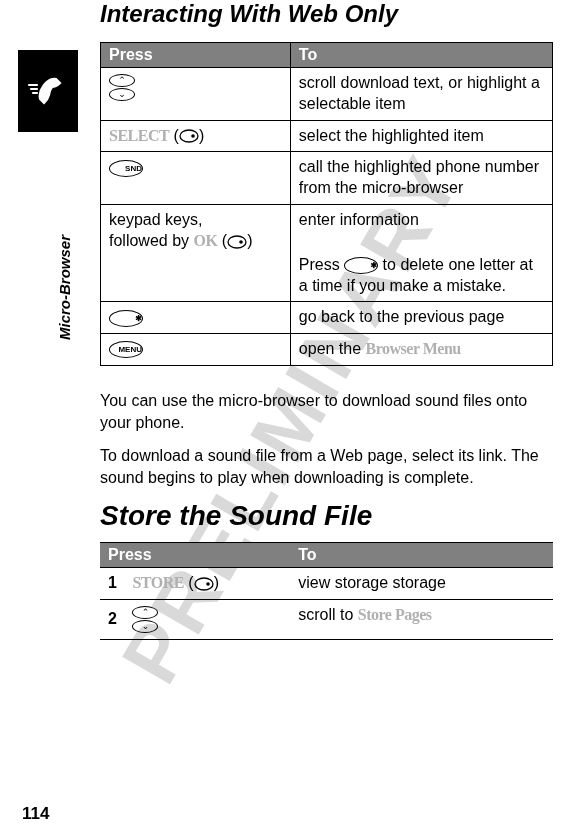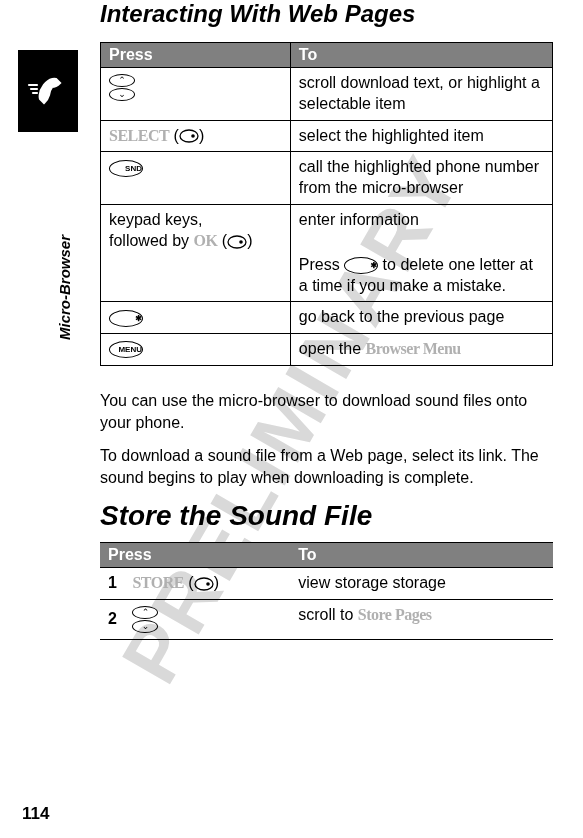--- a/index.html
+++ b/index.html
@@ -187,21 +187,21 @@
             <line x1="7" y1="24" x2="11" y2="24"></line>
           </g>
         </svg>
       </span>
     </div>
     <div class="side-label">Micro-Browser</div>
   </div>
 
   <div class="content">
 
-    <div class="heading1">Interacting With Web Pages</div>
+    <div class="heading1">Interacting With Web Only</div>
 
     <table class="press-table">
       <tbody>
           <tr>
         <th>Press</th>
         <th>To</th>
       </tr>
       <tr>
         <td class="col-press">
           <span class="key-stack">

